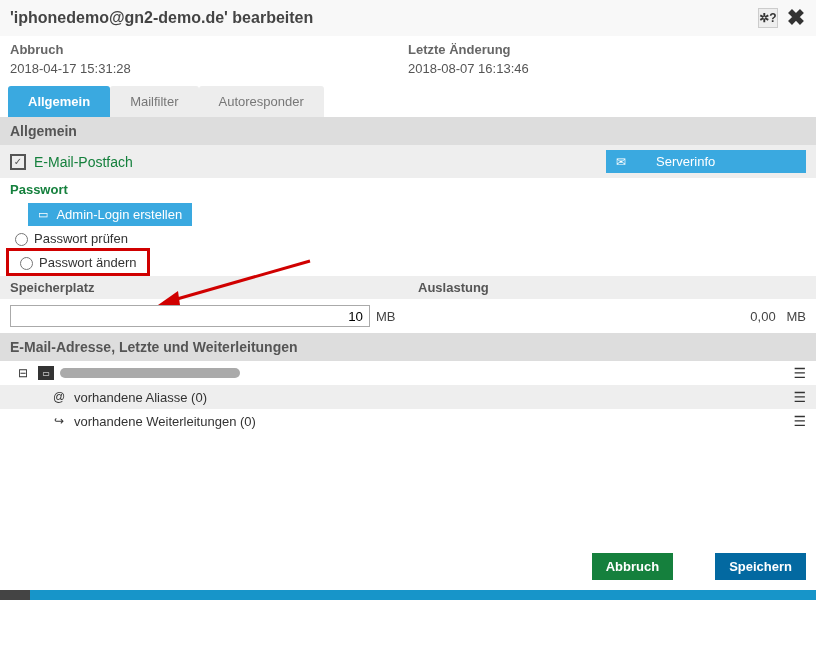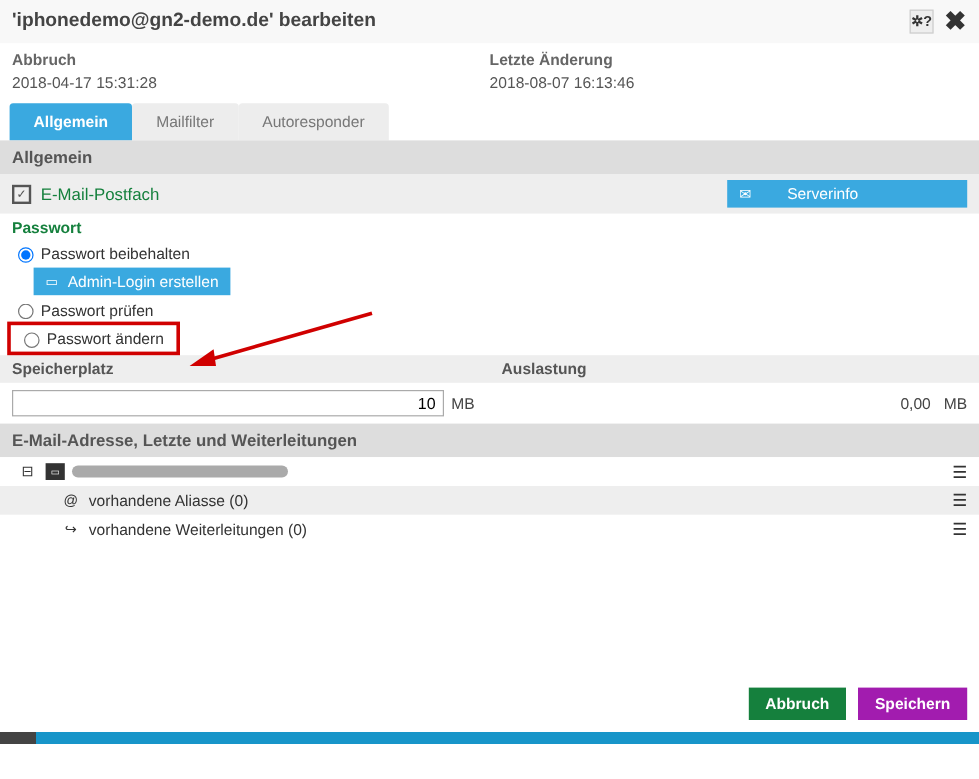--- a/index.html
+++ b/index.html
@@ -236,21 +236,21 @@
   }
   .btn {
     padding: 6px 14px;
     color: #fff;
     border: none;
     cursor: pointer;
     font-size: 13px;
     font-weight: bold;
   }
   .btn-cancel { background: #15803d; }
-  .btn-save { background: #a21caf; }
+  .btn-save { background: #0369a1; margin-left: 32px; }
   .bottom-bar {
     height: 10px;
     background: linear-gradient(to right, #444 0 30px, #1795c9 30px 100%);
   }
   .arrow-svg {
     position: absolute;
   }
   .content { position: relative; }
 </style>
 </head>
@@ -289,24 +289,20 @@
       <span class="check-icon">✓</span>
       <span class="row-label">E-Mail-Postfach</span>
       <span class="serverinfo-btn">
         <span class="env-icon">✉</span>
         <span>Serverinfo</span>
       </span>
     </div>
 
     <div class="sub-label">Passwort</div>
 
-    <div class="radio-row">
-      <input type="radio" name="pw" checked="" style="">
-      <span>Passwort beibehalten</span>
-    </div>
     <div>
       <span class="admin-btn">
         <span style="font-size:11px;">▭</span>
         <span>Admin-Login erstellen</span>
       </span>
     </div>
     <div class="radio-row" style="margin-top:-2px;">
       <input type="radio" name="pw" style="">
       <span>Passwort prüfen</span>
     </div>

